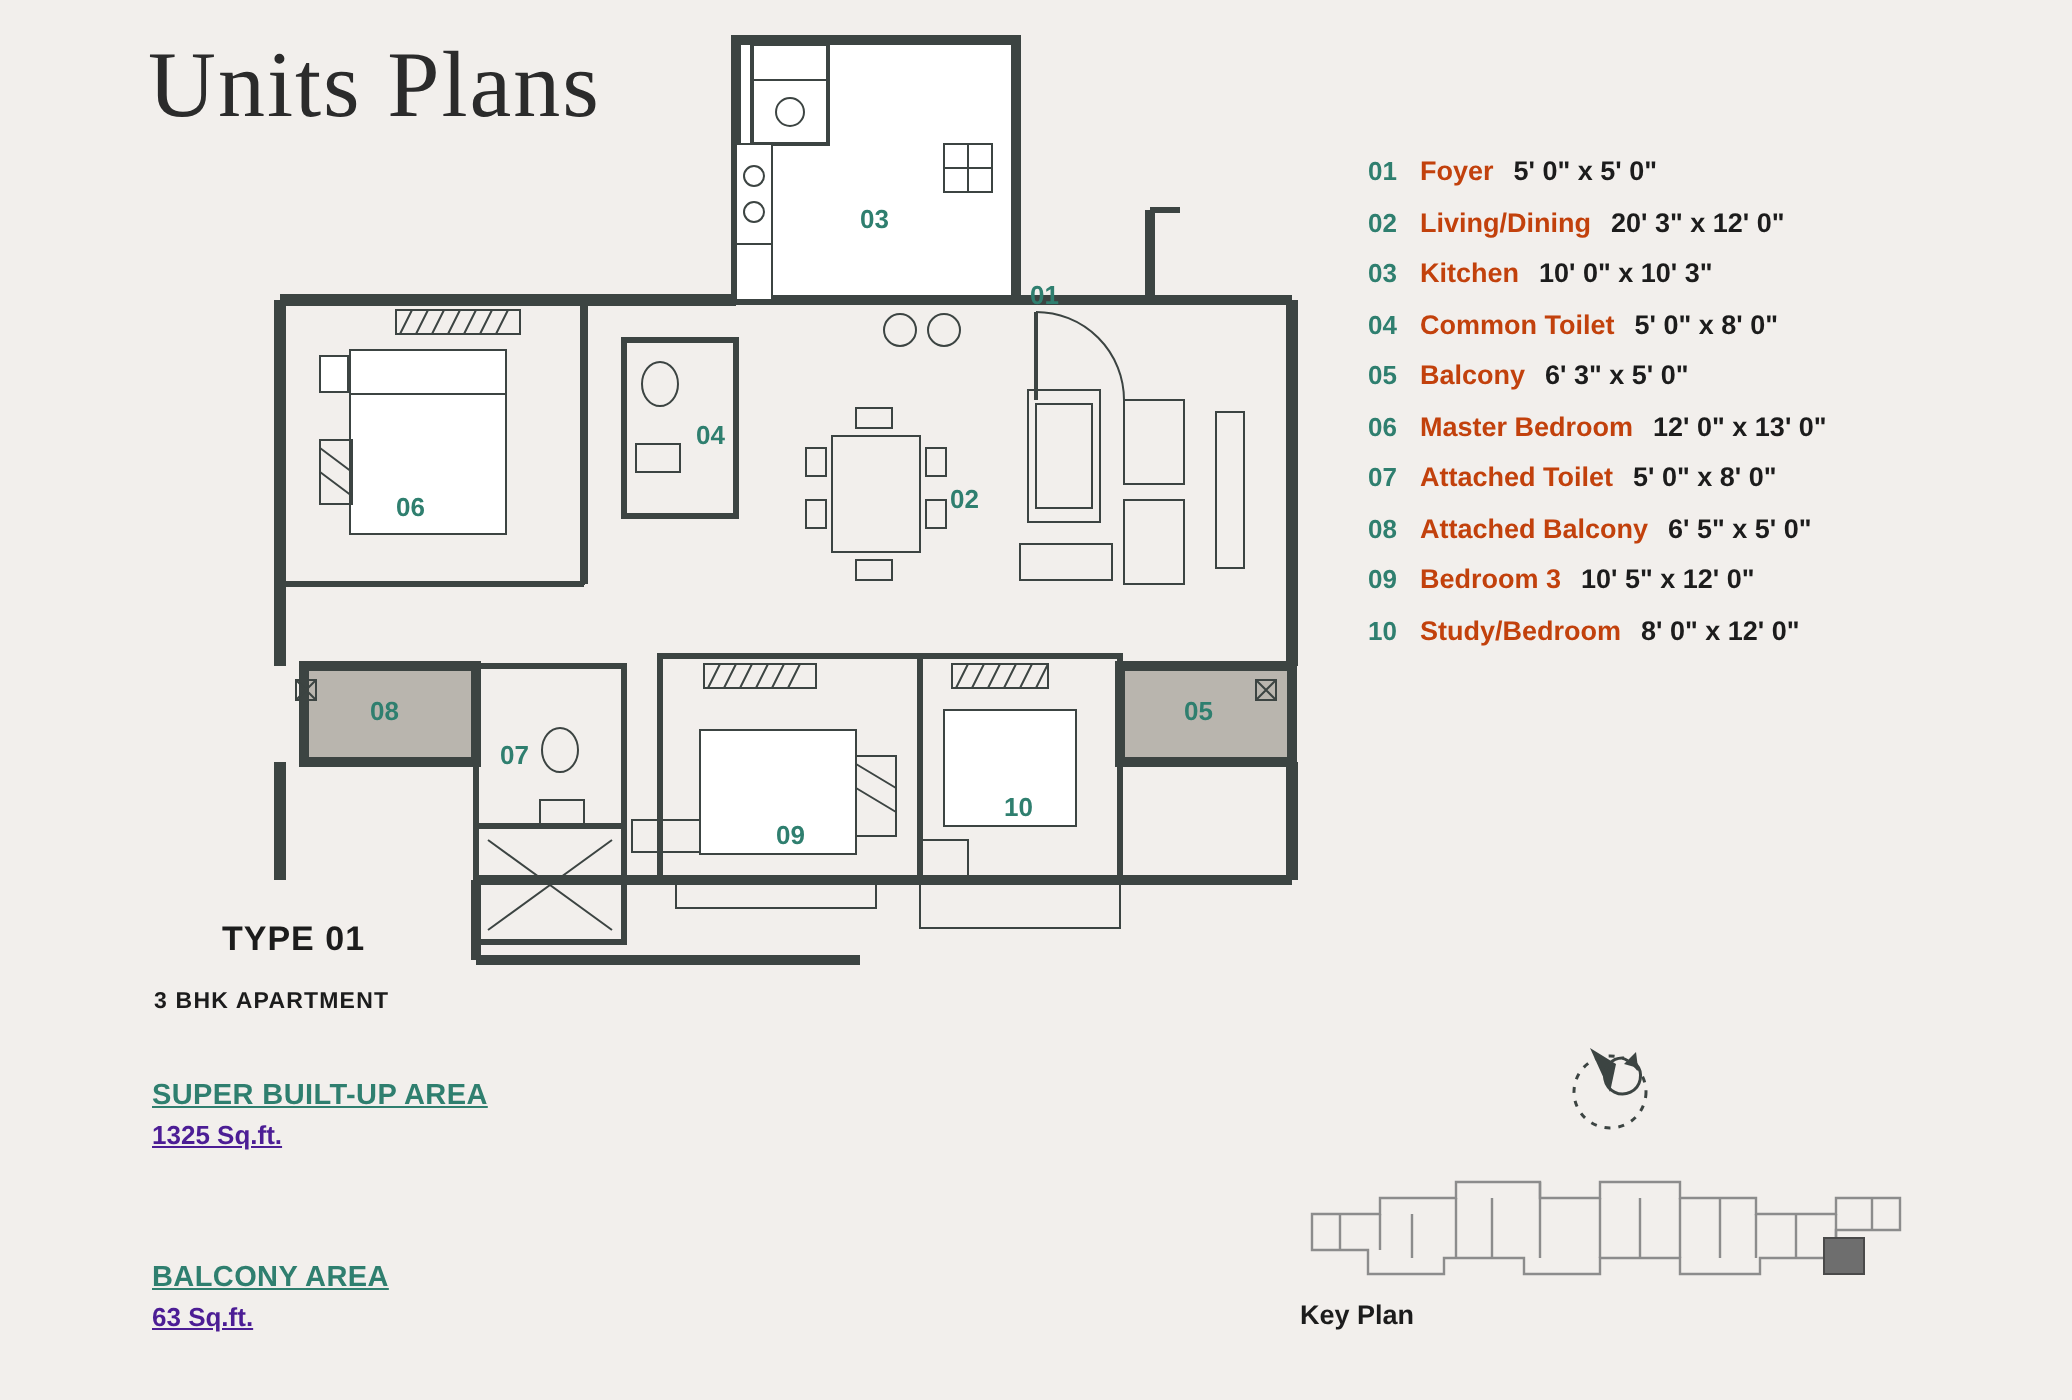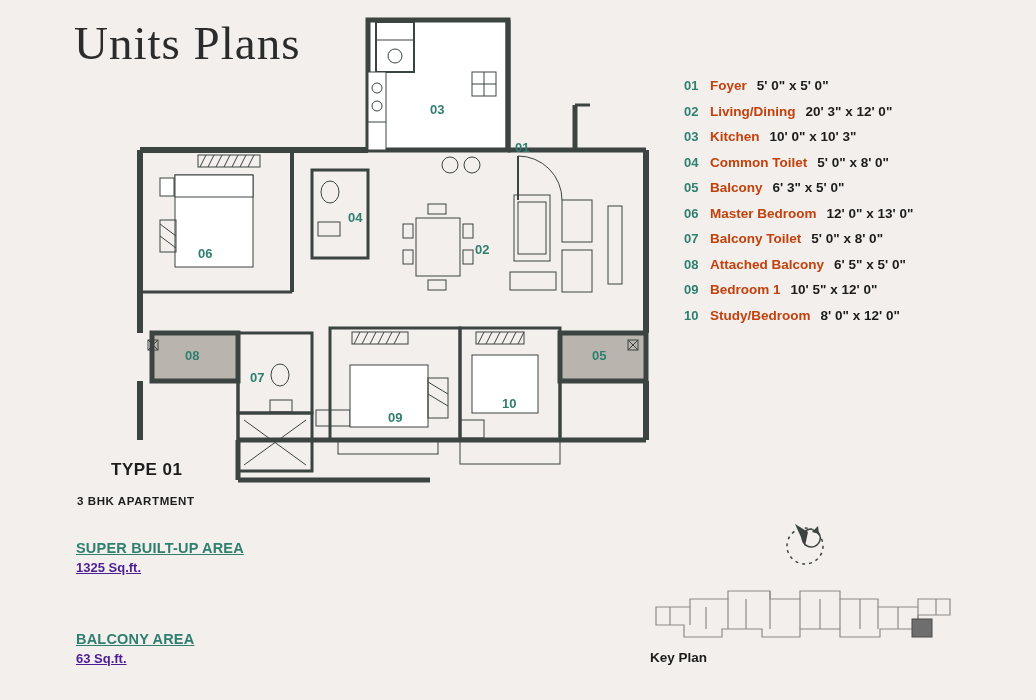--- a/index.html
+++ b/index.html
@@ -307,31 +307,31 @@
       <span class="legend-name">Balcony</span>
       <span class="legend-dim">6' 3" x 5' 0"</span>
     </div>
     <div class="legend-row">
       <span class="legend-num">06</span>
       <span class="legend-name">Master Bedroom</span>
       <span class="legend-dim">12' 0" x 13' 0"</span>
     </div>
     <div class="legend-row">
       <span class="legend-num">07</span>
-      <span class="legend-name">Balcony Toilet</span>
+      <span class="legend-name">Attached Toilet</span>
       <span class="legend-dim">5' 0" x 8' 0"</span>
     </div>
     <div class="legend-row">
       <span class="legend-num">08</span>
       <span class="legend-name">Attached Balcony</span>
       <span class="legend-dim">6' 5" x 5' 0"</span>
     </div>
     <div class="legend-row">
       <span class="legend-num">09</span>
-      <span class="legend-name">Bedroom 1</span>
+      <span class="legend-name">Bedroom 3</span>
       <span class="legend-dim">10' 5" x 12' 0"</span>
     </div>
     <div class="legend-row">
       <span class="legend-num">10</span>
       <span class="legend-name">Study/Bedroom</span>
       <span class="legend-dim">8' 0" x 12' 0"</span>
     </div>
   </div>
 
   <div class="type-title">TYPE 01</div>

